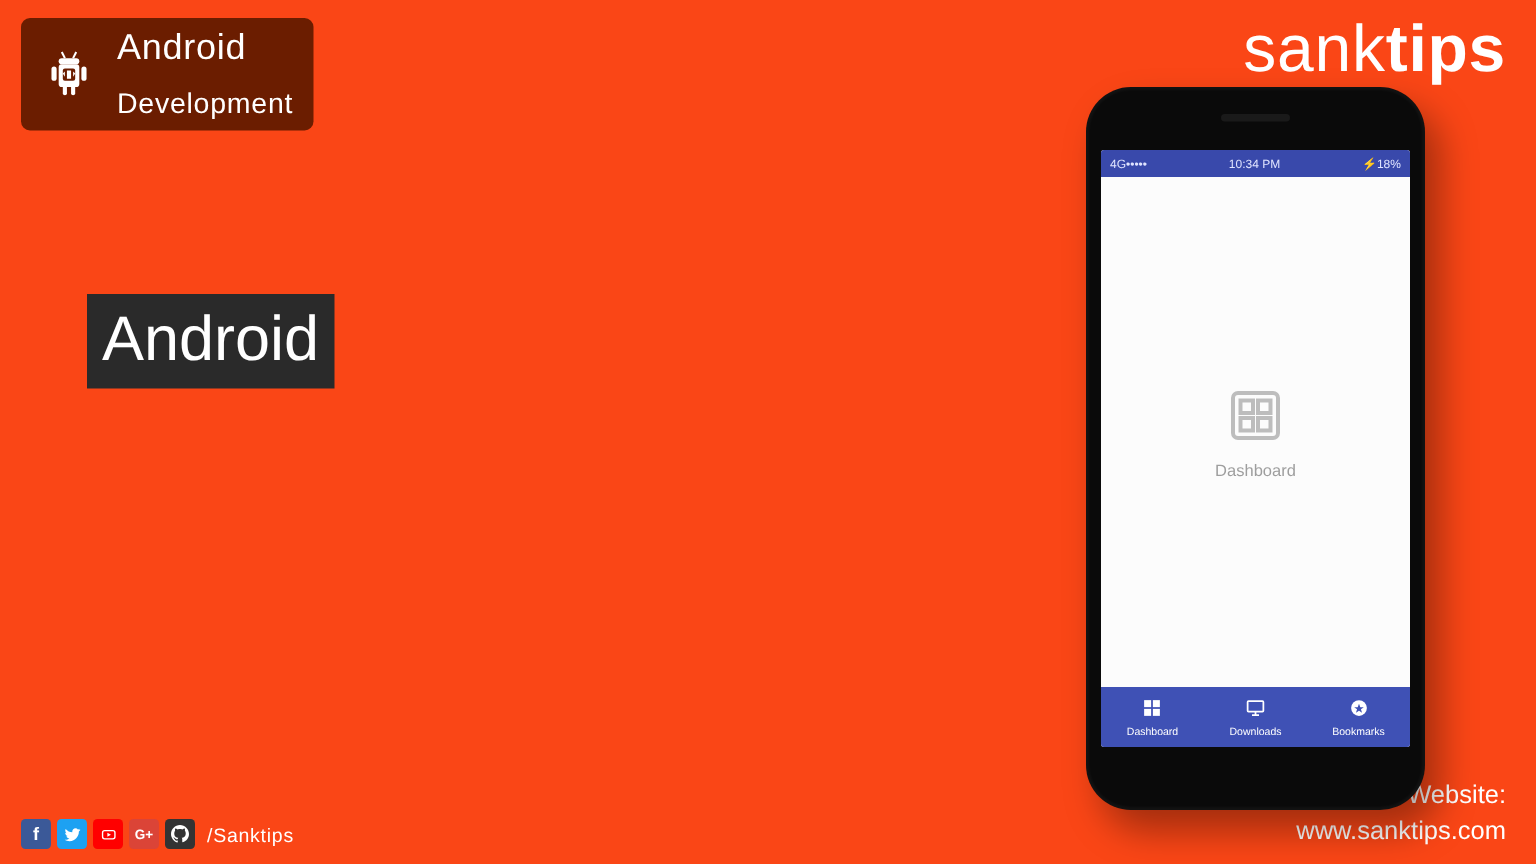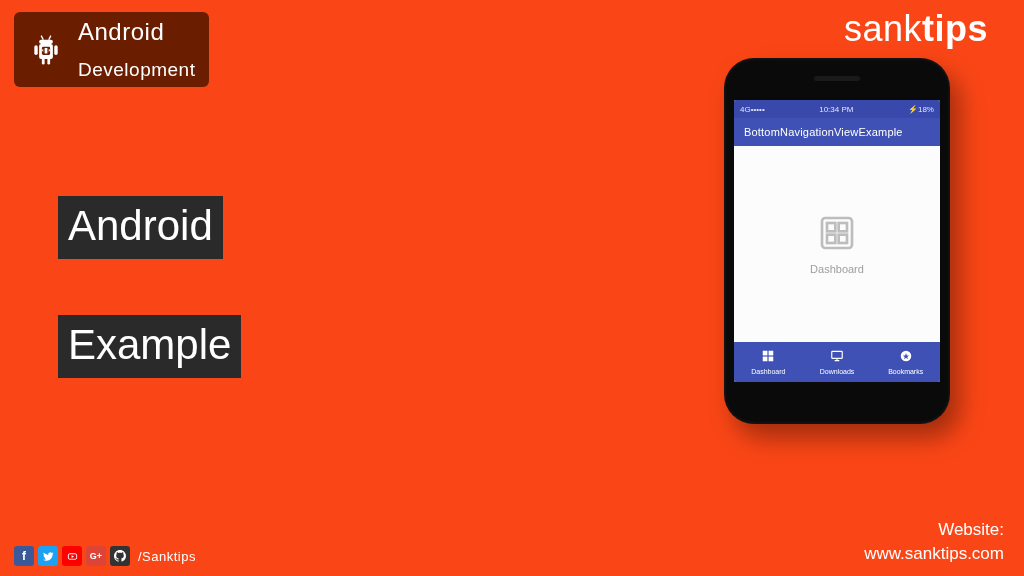--- a/index.html
+++ b/index.html
@@ -23,22 +23,22 @@
     padding: 8px 14px 8px 10px;
   }
   .badge svg { width: 44px; height: 44px; }
   .badge-text { line-height: 1; }
   .badge-text .t1 { font-size: 24px; font-weight: 400; letter-spacing: 0.5px; }
   .badge-text .t2 { font-size: 19px; font-weight: 400; letter-spacing: 0.5px; margin-top: 16px; }
 
   
   .brand {
     position: absolute;
-    top: 8px; right: 36px;
-    font-size: 36px;
+    top: 8px; right: 20px;
+    font-size: 44px;
     font-weight: 300;
     letter-spacing: 0.5px;
   }
   .brand .bold { font-weight: 600; }
 
   
   .headline {
     position: absolute;
     left: 58px; top: 196px;
     font-size: 42px;
@@ -85,21 +85,21 @@
     right: 20px; bottom: 10px;
     font-size: 17px;
     text-align: right;
     line-height: 1.4;
   }
 
   
   .phone {
     position: absolute;
     right: 74px; top: 58px;
-    width: 226px; height: 366px;
+    width: 226px; height: 482px;
     background: #0a0a0a;
     border-radius: 30px;
     box-shadow: 10px 14px 24px rgba(0,0,0,0.35), inset 0 0 2px 2px rgba(255,255,255,0.04);
     padding: 8px;
   }
   .phone:before {
     content: "";
     position: absolute;
     top: 18px; left: 50%; transform: translateX(-50%);
     width: 46px; height: 5px; border-radius: 3px;
@@ -195,21 +195,20 @@
   </div>
 </div>
 
 <div class="brand">
   <span>sank</span><span class="bold">tips</span>
 </div>
 
 <div class="headline">
   <span>Android</span><br>
   <br>
-  <span>Example</span>
 </div>
 
 <div class="footer-left">
   <div class="row">
     <div class="social fb">f</div>
     <div class="social tw">
       <svg viewBox="0 0 24 24" width="11" height="11" fill="#fff">
           <path d="M23 4.9c-.8.4-1.7.6-2.6.8.9-.6 1.7-1.5 2-2.6-.9.5-1.9.9-2.9 1.1C18.6 3.3 17.4 2.7 16 2.7c-2.6 0-4.7 2.1-4.7 4.7 0 .4 0 .7.1 1.1C7.7 8.3 4.1 6.4 1.7 3.5c-.4.7-.6 1.5-.6 2.4 0 1.6.8 3.1 2.1 3.9-.8 0-1.5-.2-2.1-.6v.1c0 2.3 1.6 4.2 3.8 4.6-.4.1-.8.2-1.2.2-.3 0-.6 0-.9-.1.6 1.9 2.3 3.2 4.4 3.3-1.6 1.3-3.6 2-5.8 2H0c2.1 1.3 4.6 2.1 7.3 2.1 8.8 0 13.6-7.3 13.6-13.6v-.6c.9-.7 1.7-1.5 2.3-2.5z"></path>
         </svg>
     </div>
@@ -233,23 +232,20 @@
   <div>Website:</div>
   <div>www.sanktips.com</div>
 </div>
 
 <div class="phone">
   <div class="screen">
     <div class="statusbar">
       <span class="sc">4G•••••</span>
       <span>10:34 PM</span>
       <span class="sc">⚡18%</span>
-    </div>
-    <div class="appbar">
-      <span>BottomNavigationViewExample</span>
     </div>
     <div class="content">
       <span>
         <svg viewBox="0 0 24 24" fill="none" stroke="#bdbdbd" stroke-width="1.6">
           <rect x="3" y="3" width="18" height="18" rx="2"></rect>
           <rect x="6" y="6" width="5" height="5"></rect>
           <rect x="13" y="6" width="5" height="5"></rect>
           <rect x="6" y="13" width="5" height="5"></rect>
           <rect x="13" y="13" width="5" height="5"></rect>
         </svg>

